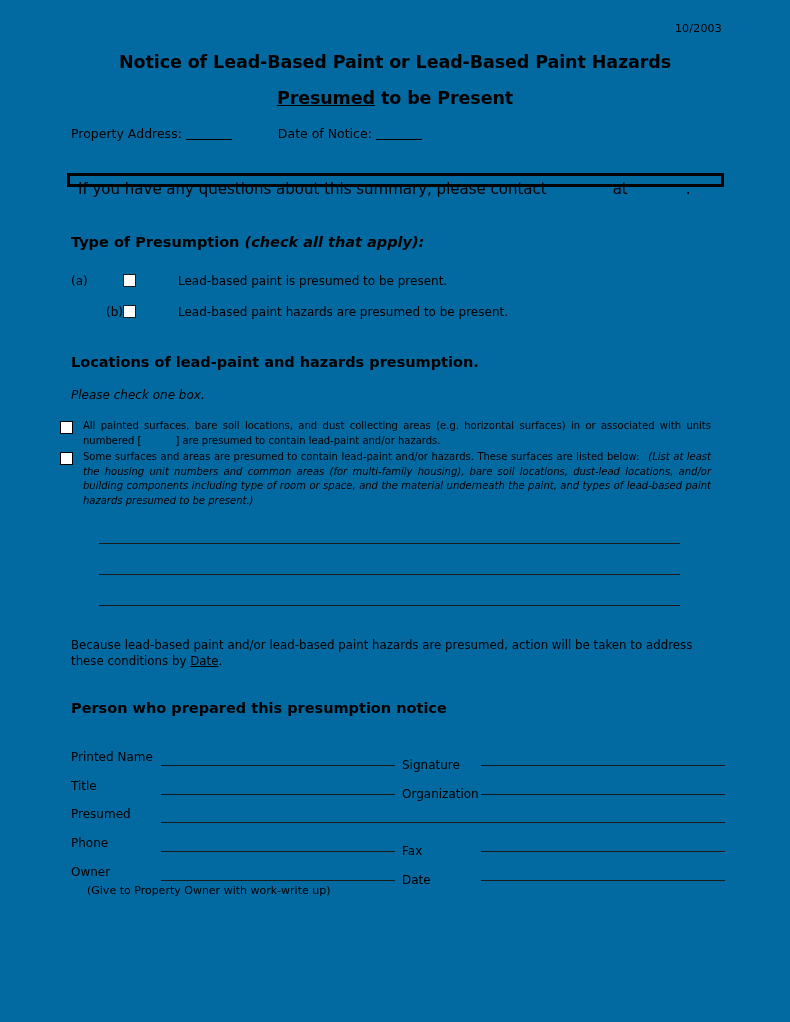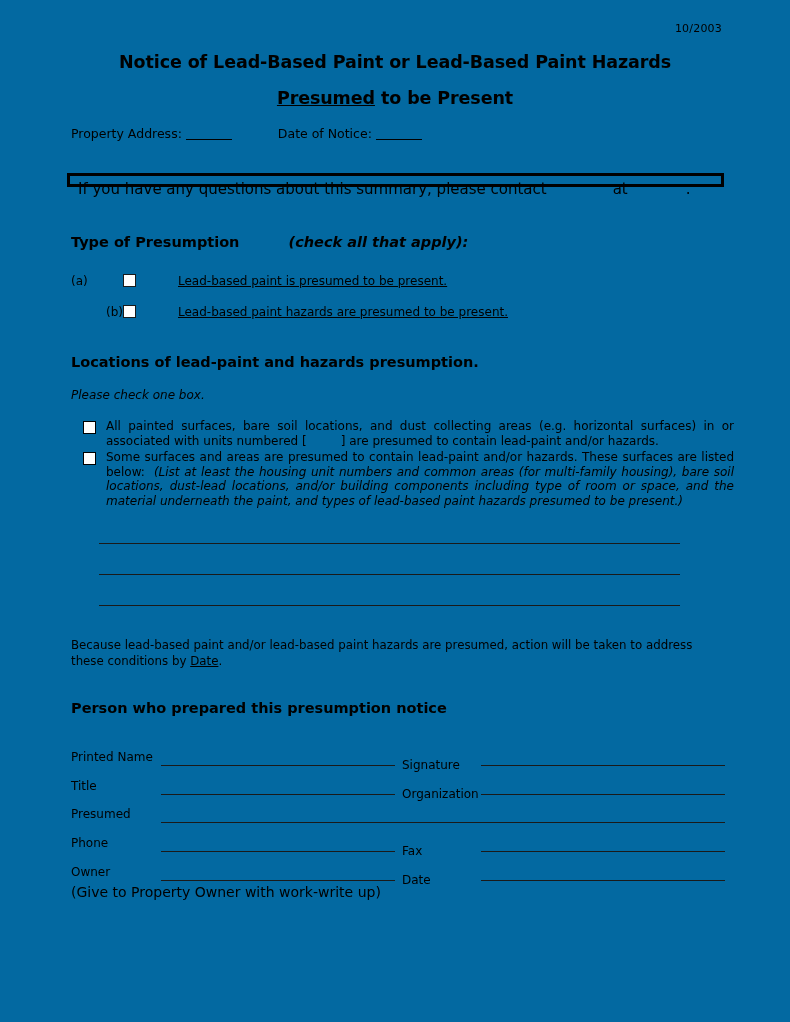--- a/index.html
+++ b/index.html
@@ -84,21 +84,21 @@
   .contact-text .blank-mid { display: inline-block; width: 58px; }
 
   
   .h-section {
     position: absolute;
     left: 71px;
     font-weight: bold;
     font-size: 14.5px;
     white-space: nowrap;
   }
-  .h-section .it { font-style: italic; margin-left: 44px; }
+  .h-section .it { font-style: italic; }
   #h-type { top: 234px; }
   #h-locations { top: 354px; }
   #h-person { top: 700px; }
 
   .note-italic {
     position: absolute;
     left: 71px;
     top: 388px;
     font-size: 12px;
     font-style: italic;
@@ -123,29 +123,28 @@
     width: 11px;
     height: 11px;
     border: 1.6px solid #1a1a1a;
     box-sizing: content-box;
     vertical-align: -2px;
     background: #fff;
   }
   .ab-text {
     display: inline-block;
     margin-left: 42px;
-    text-decoration: underline;
   }
 
   
   .loc-opt {
     position: absolute;
-    left: 80px;
+    left: 57px;
     width: 654px;
-    font-size: 12px;
+    font-size: 10px;
     line-height: 14.6px;
   }
   #loc-1 { top: 419px; }
   #loc-2 { top: 450px; }
   .loc-opt .cbox-lg {
     position: absolute;
     left: 3px;
     top: 2px;
     width: 11px;
     height: 11px;
@@ -231,23 +230,23 @@
   }
   .fline-r {
     position: absolute;
     left: 410px;
     top: 15px;
     width: 244px;
     border-bottom: 1.6px solid #1a1a1a;
   }
   .give-note {
     position: absolute;
-    left: 0;
+    left: 16px;
     top: 134px;
-    font-size: 14px;
+    font-size: 11px;
     white-space: nowrap;
     text-align: right;
   }
 </style>
 </head>
 <body>
 
 <div class="page">
 
   <div class="doc-date">10/2003</div>

